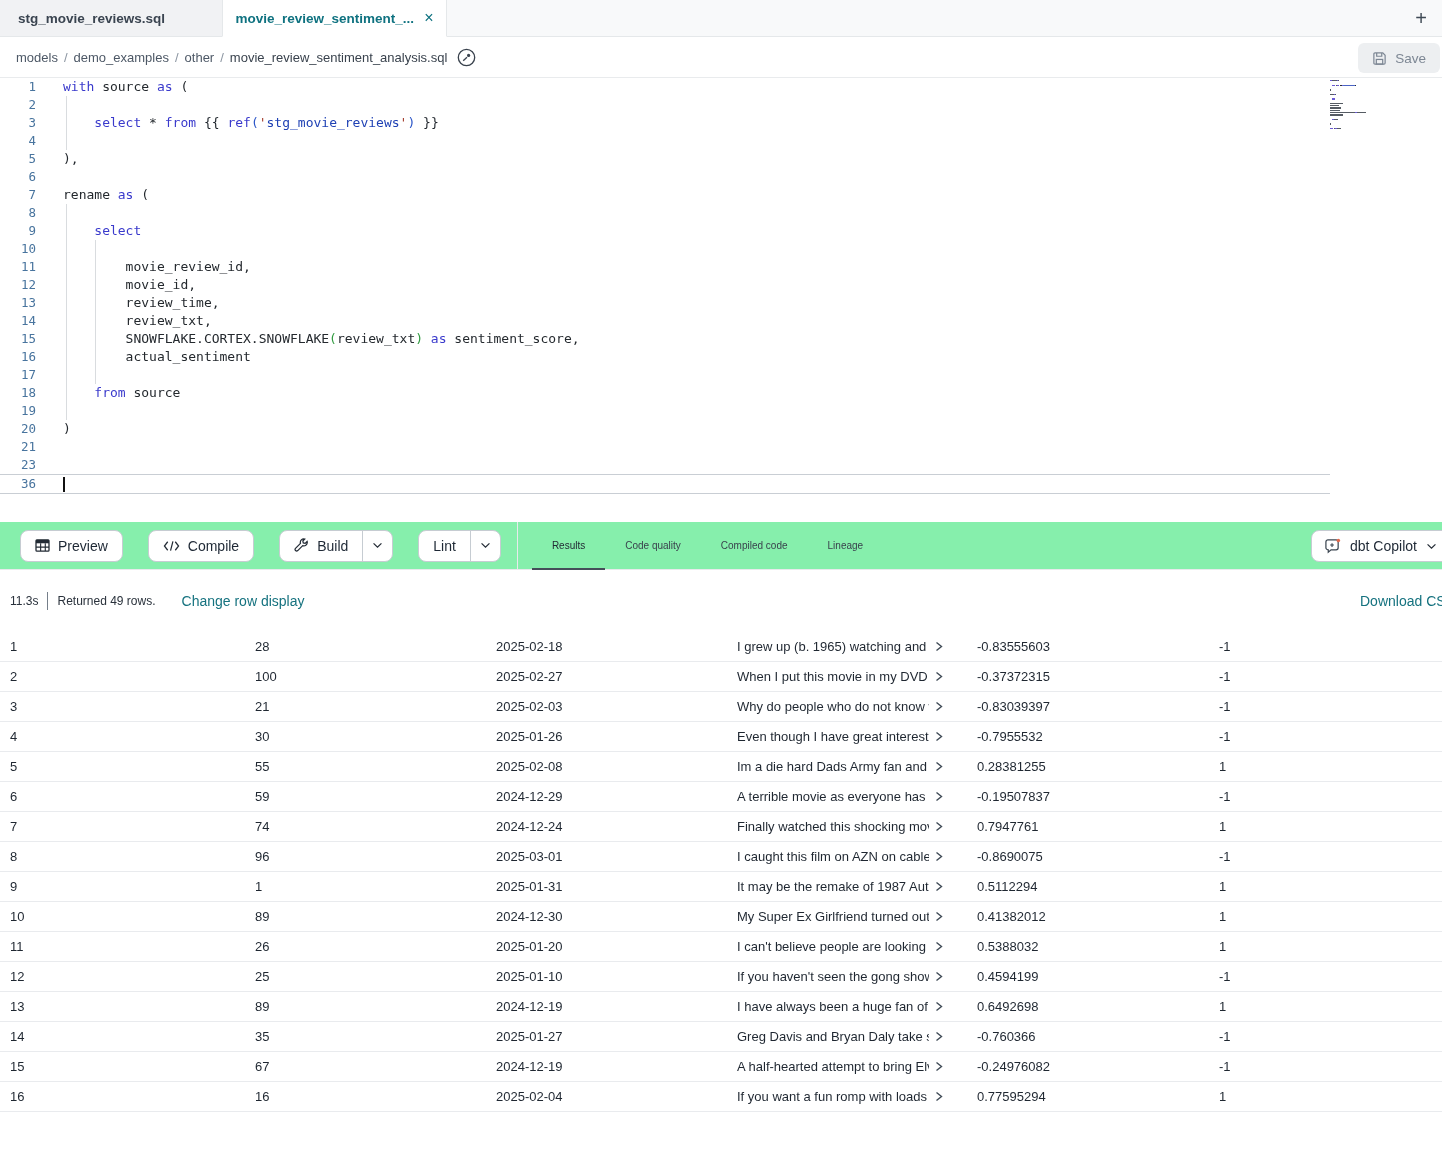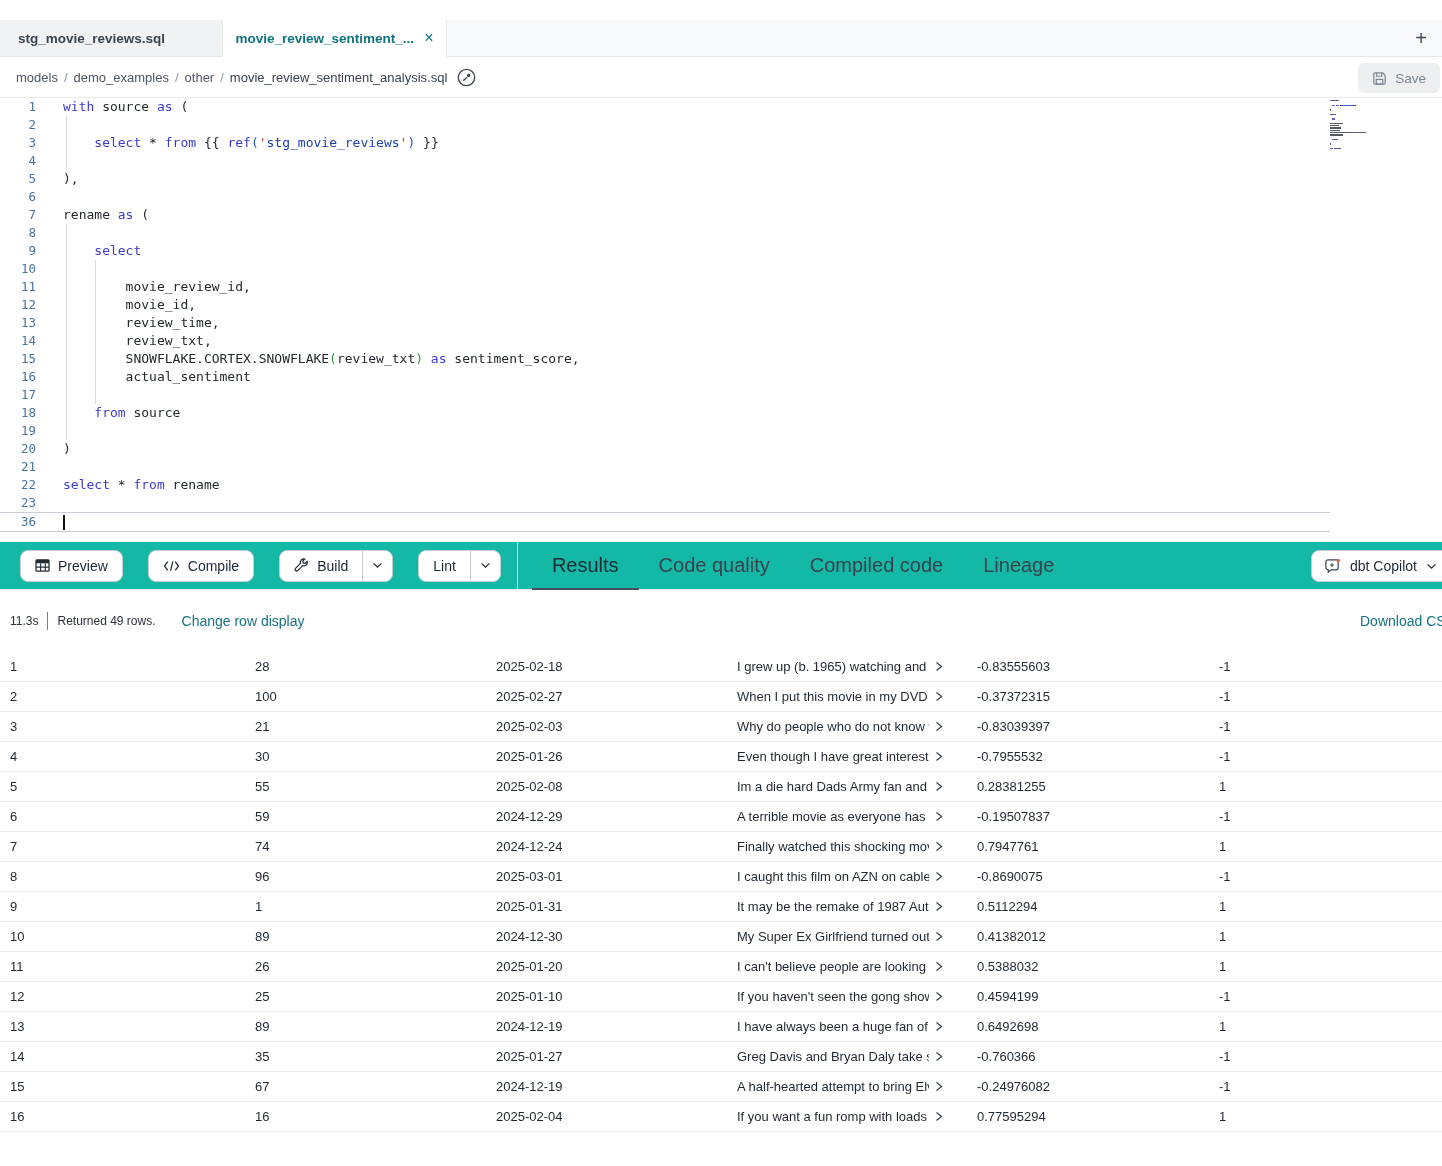--- a/index.html
+++ b/index.html
@@ -1,18 +1,18 @@
 <!DOCTYPE html>
 <html><head>
 <meta charset="utf-8">
 <style>
   * { margin:0; padding:0; box-sizing:border-box; }
   html,body { background:#fff; }
   body { font-family:"Liberation Sans", sans-serif; color:#2b323c; }
-  #app { position:relative; width:1442px; height:1112px; overflow:hidden; background:#14b8a6;margin-top:20px; }
+  #app { position:relative; width:1442px; height:1112px; overflow:hidden; background:#86efac; }
 
   
   .tabbar { position:absolute; top:0; left:0; width:100%; height:37px;
             display:flex; align-items:stretch; background:#f8f9fa;
             border-bottom:1px solid #e5e8ea; }
   .tab { display:flex; align-items:center; gap:10px; padding:0 18px;
          font-size:13.5px; font-weight:700; color:#3a4450; cursor:pointer; }
   .tab.inactive { background:#f1f2f4; width:222px; }
   .tab.active { background:#fff; width:225px; color:#0f7280;
                 border-left:1px solid #e5e8ea; border-right:1px solid #e5e8ea;
@@ -63,21 +63,21 @@
   .toolbar { position:absolute; top:522px; left:0; width:100%; height:48px;
              border-bottom:1px solid #e8eaec; display:flex; align-items:center; }
   .btn { height:32px; border:1px solid #c6ccd2; border-radius:8px; background:#fff;
          display:flex; align-items:center; font-size:14px; color:#1e2835;
          font-family:inherit; cursor:pointer; }
   .btn .btn-main { display:flex; align-items:center; gap:8px; padding:0 14px; height:100%; }
   .btn .btn-caret { width:30px; height:100%; display:flex; align-items:center;
                     justify-content:center; border-left:1px solid #c6ccd2; }
   .toolbar-sep { width:1px; height:48px; background:#e8eaec; margin-left:16px; }
   .rtabs { display:flex; align-items:stretch; height:48px; margin-left:14px; }
-  .rtab { display:flex; align-items:center; padding:0 20px; font-size:20px;
+  .rtab { display:flex; align-items:center; padding:0 20px; font-size:10px;
           color:#39424d; position:relative; cursor:pointer; }
   .rtab.active { color:#232b35; font-weight:400; }
   .rtab.active::after { content:""; position:absolute; left:0; right:0; bottom:-1px;
                         height:3px; background:#454e59; }
   .copilot { position:absolute; left:1311px; top:8px; height:32px; width:142px;
              border:1px solid #c6ccd2; border-radius:8px; background:#fff;
              display:flex; align-items:center; gap:9px; padding:0 12px;
              font-size:14px; color:#1e2835; font-family:inherit; cursor:pointer; }
 
   
@@ -169,21 +169,20 @@
         <div class="code-line"><span class="ln">12</span><span class="code-text"><span class="tok-d">        movie_id,</span></span></div>
         <div class="code-line"><span class="ln">13</span><span class="code-text"><span class="tok-d">        review_time,</span></span></div>
         <div class="code-line"><span class="ln">14</span><span class="code-text"><span class="tok-d">        review_txt,</span></span></div>
         <div class="code-line"><span class="ln">15</span><span class="code-text"><span class="tok-d">        SNOWFLAKE.CORTEX.SNOWFLAKE</span><span class="tok-g">(</span><span class="tok-d">review_txt</span><span class="tok-g">)</span><span class="tok-k"> as</span><span class="tok-d"> sentiment_score,</span></span></div>
         <div class="code-line"><span class="ln">16</span><span class="code-text"><span class="tok-d">        actual_sentiment</span></span></div>
         <div class="code-line"><span class="ln">17</span><span class="code-text"></span></div>
         <div class="code-line"><span class="ln">18</span><span class="code-text"><span class="tok-d">    </span><span class="tok-k">from</span><span class="tok-d"> source</span></span></div>
         <div class="code-line"><span class="ln">19</span><span class="code-text"></span></div>
         <div class="code-line"><span class="ln">20</span><span class="code-text"><span class="tok-d">)</span></span></div>
         <div class="code-line"><span class="ln">21</span><span class="code-text"></span></div>
-        <div class="code-line"><span class="ln">22</span><span class="code-text"><span class="tok-k">select</span><span class="tok-d"> </span><span class="tok-o">*</span><span class="tok-d"> </span><span class="tok-k">from</span><span class="tok-d"> rename</span></span></div>
         <div class="code-line"><span class="ln">23</span><span class="code-text"></span></div>
         <div class="code-line active-line"><span class="ln">36</span><span class="code-text"></span><span class="cursor"></span></div>
       </div>
     <div class="guide" style="left:66px; top:18px;  height:54px;"></div>
     <div class="guide" style="left:66px; top:126px; height:216px;"></div>
     <div class="guide" style="left:95px; top:162px; height:144px;"></div>
     <div class="minimap">
         <div class="mm-line">
           <div class="mm-seg" style="width: 2.2px; background: rgb(107, 91, 214);"></div>
           <div class="mm-seg" style="width: 4.4px; background: rgb(85, 91, 99);"></div>

